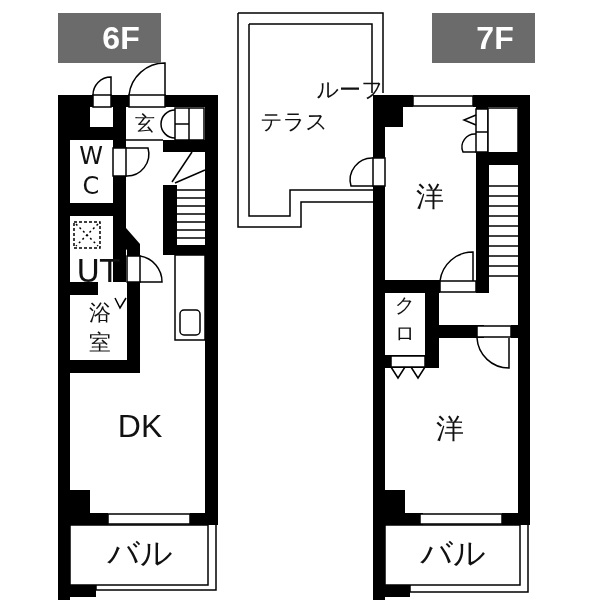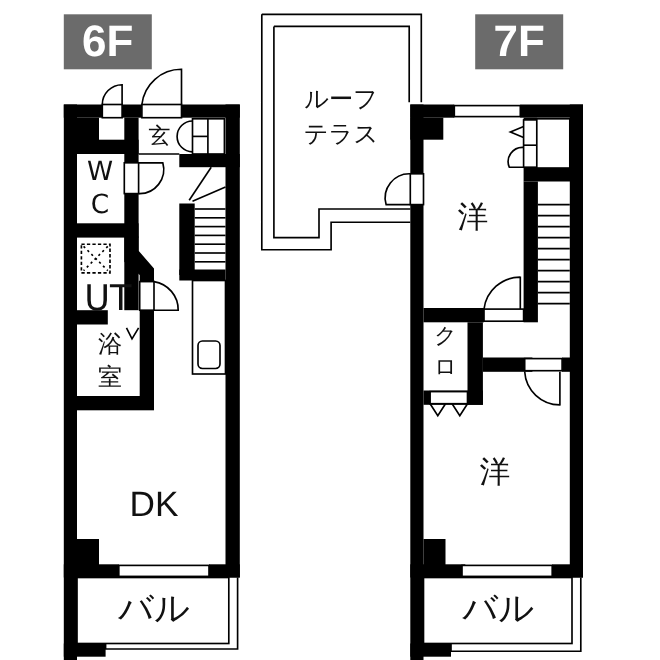--- a/index.html
+++ b/index.html
@@ -1,19 +1,19 @@
 <!DOCTYPE html>
 <html><head>
 <meta charset="utf-8">
 <style>
   html, body { margin: 0; padding: 0; background: #ffffff; }
   body { width: 600px; height: 600px; position: relative; overflow: hidden; font-family: "DejaVu Sans", sans-serif; }
   #plan { position: absolute; left: 0; top: 0; width: 600px; height: 600px; }
   .floor-badge { position: absolute; width: 80px; height: 50px; background: #6b6b6b; color: #ffffff;
-    font-family: "Liberation Sans", sans-serif; font-weight: bold; font-size: 40px; line-height: 50px; text-align: center; }
+    font-family: "Liberation Sans", sans-serif; font-weight: bold; font-size: 32px; line-height: 50px; text-align: center; padding-left: 23px; }
   .room-label { position: absolute; color: #111; text-align: center; font-family: "DejaVu Sans", sans-serif; }
 </style>
 </head>
 <body>
 
 <svg id="plan" viewBox="0 0 600 600" xmlns="http://www.w3.org/2000/svg">
   <g stroke="#000" fill="none" stroke-width="1.5">
 
     <rect x="58" y="95" width="12" height="505" fill="#000" stroke="none"></rect>
     <rect x="58" y="95" width="35" height="12" fill="#000" stroke="none"></rect>
@@ -151,23 +151,23 @@
 
 <div class="floor-badge" style="left:58px; top:13px;">6F</div>
 <div class="floor-badge" style="left:432px; top:13px;">7F</div>
 
 <div class="room-label" style="left:130px; top:110px; width:30px; font-size:20px;">玄</div>
 <div class="room-label" style="left:72px; top:142px; width:38px; font-size:24px;">W</div>
 <div class="room-label" style="left:72px; top:172px; width:38px; font-size:24px;">C</div>
 <div class="room-label" style="left:72px; top:252px; width:52px; font-size:32px;">UT</div>
 <div class="room-label" style="left:80px; top:298px; width:40px; font-size:22px;">浴</div>
 <div class="room-label" style="left:80px; top:328px; width:40px; font-size:22px;">室</div>
-<div class="room-label" style="left:90px; top:408px; width:100px; font-size:32px; font-family:'Liberation Sans', sans-serif;margin-top:32px;">DK</div>
+<div class="room-label" style="left:90px; top:408px; width:100px; font-size:32px; font-family:'Liberation Sans', sans-serif;">DK</div>
 <div class="room-label" style="left:85px; top:532px; width:110px; font-size:32px;">バル</div>
 
-<div class="room-label" style="left:250px; top:75px; width:120px; font-size:22px;">ルーフ</div>
-<div class="room-label" style="left:250px; top:107px; width:120px; font-size:22px;">テラス</div>
+<div class="room-label" style="left:250px; top:75px; width:120px; font-size:22px;padding-left:40px;">ルーフ</div>
+<div class="room-label" style="left:234px; top:107px; width:120px; font-size:22px;">テラス</div>
 
 <div class="room-label" style="left:400px; top:178px; width:60px; font-size:28px;">洋</div>
 <div class="room-label" style="left:388px; top:292px; width:34px; font-size:20px;">ク</div>
 <div class="room-label" style="left:388px; top:320px; width:34px; font-size:20px;">ロ</div>
 <div class="room-label" style="left:420px; top:410px; width:60px; font-size:28px;">洋</div>
 <div class="room-label" style="left:398px; top:532px; width:110px; font-size:32px;">バル</div>
 
 </body></html>

